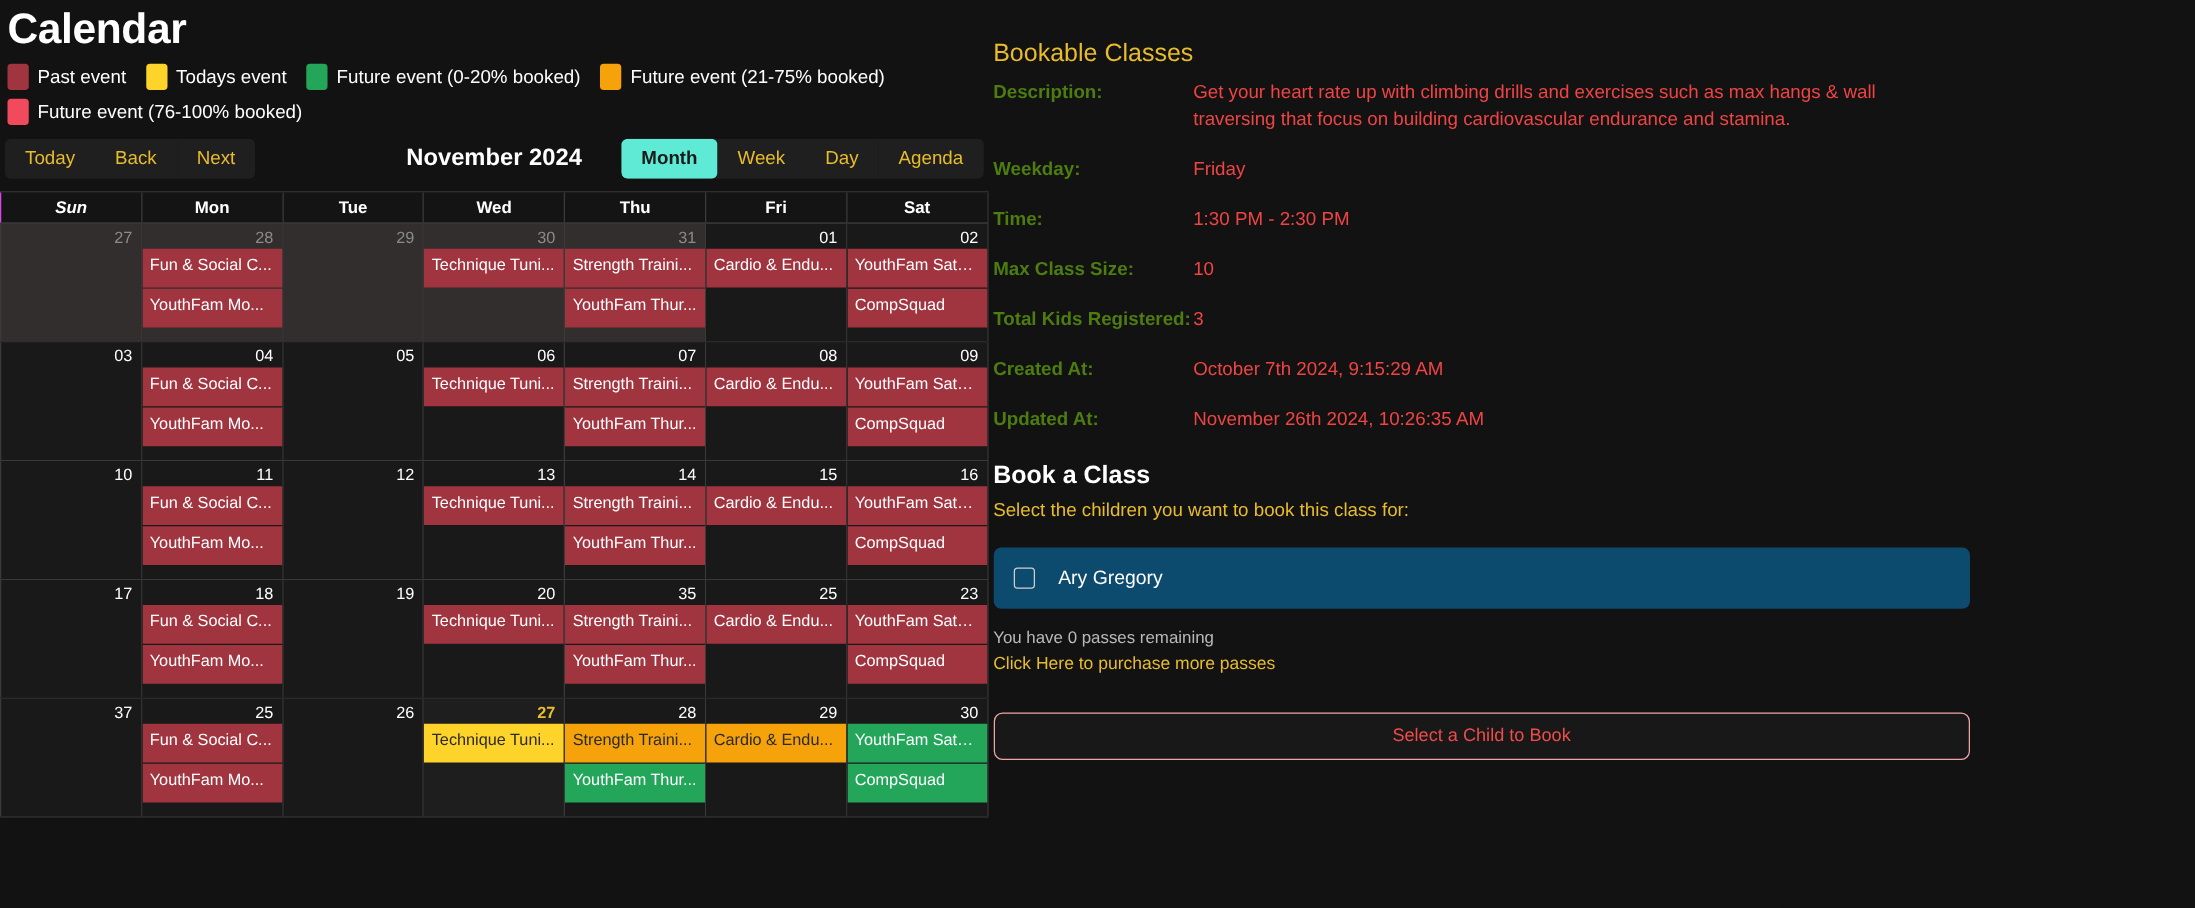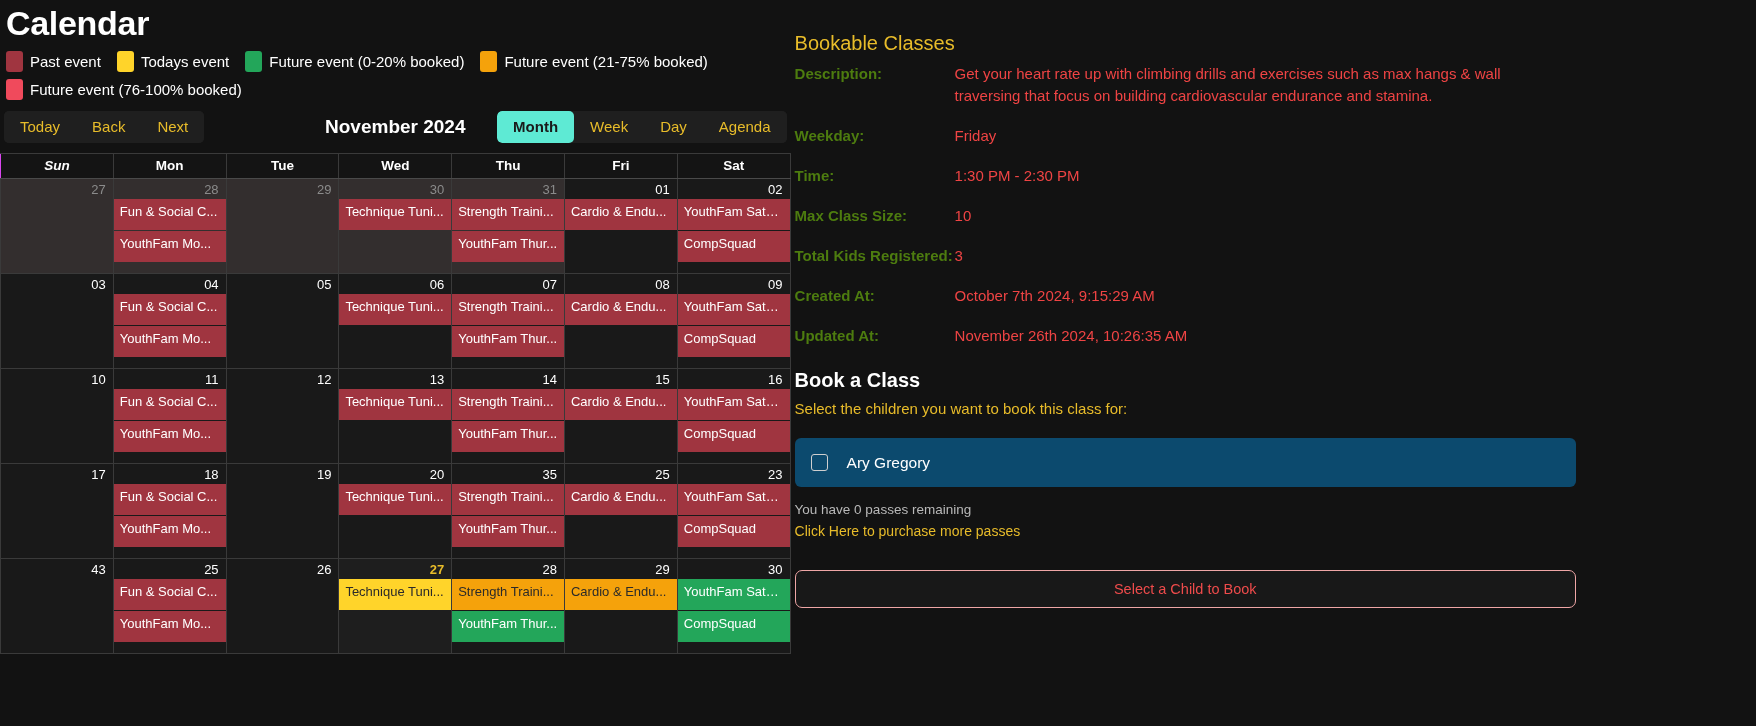--- a/index.html
+++ b/index.html
@@ -299,21 +299,21 @@
               <div class="event ev-past">Cardio &amp; Endu...</div>
             </div>
             <div class="day-cell">
               <div class="day-num">23</div>
               <div class="event ev-past">YouthFam Satu...</div>
               <div class="event ev-past">CompSquad</div>
             </div>
           </div>
           <div class="week-row">
             <div class="day-cell">
-              <div class="day-num">43</div>
+              <div class="day-num">37</div>
             </div>
             <div class="day-cell">
               <div class="day-num">25</div>
               <div class="event ev-past">Fun &amp; Social C...</div>
               <div class="event ev-past">YouthFam Mo...</div>
             </div>
             <div class="day-cell">
               <div class="day-num">26</div>
             </div>
             <div class="day-cell today-cell">

